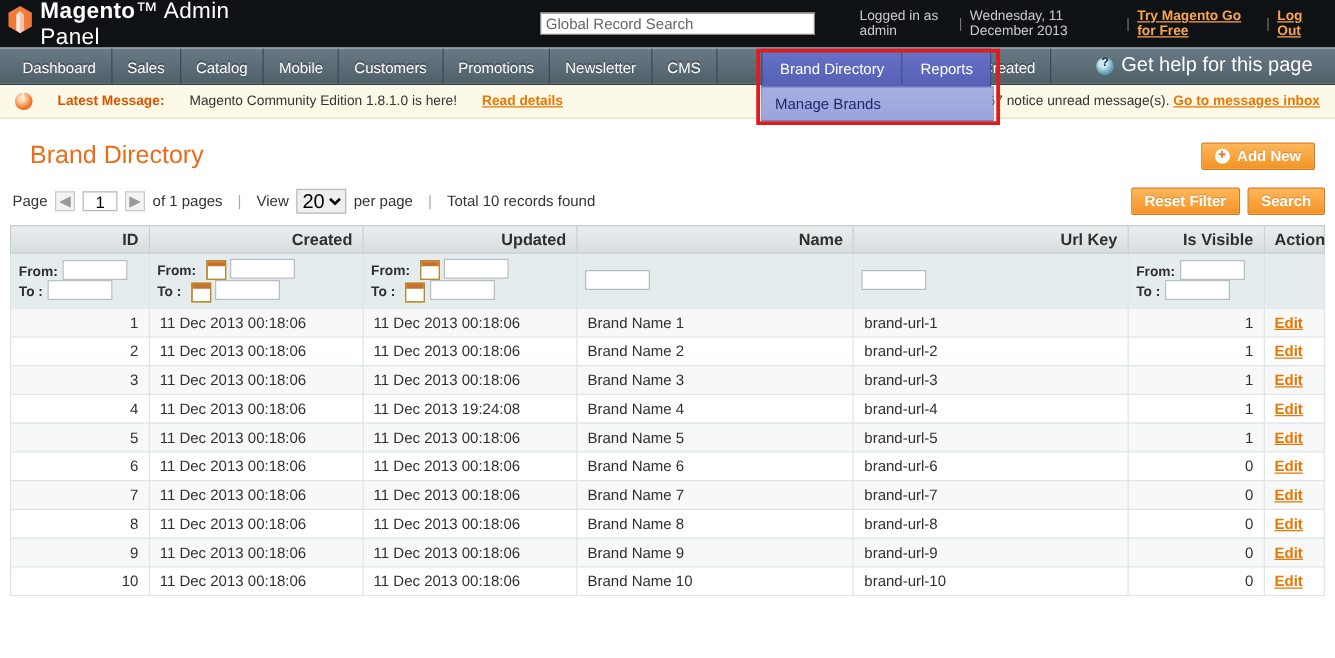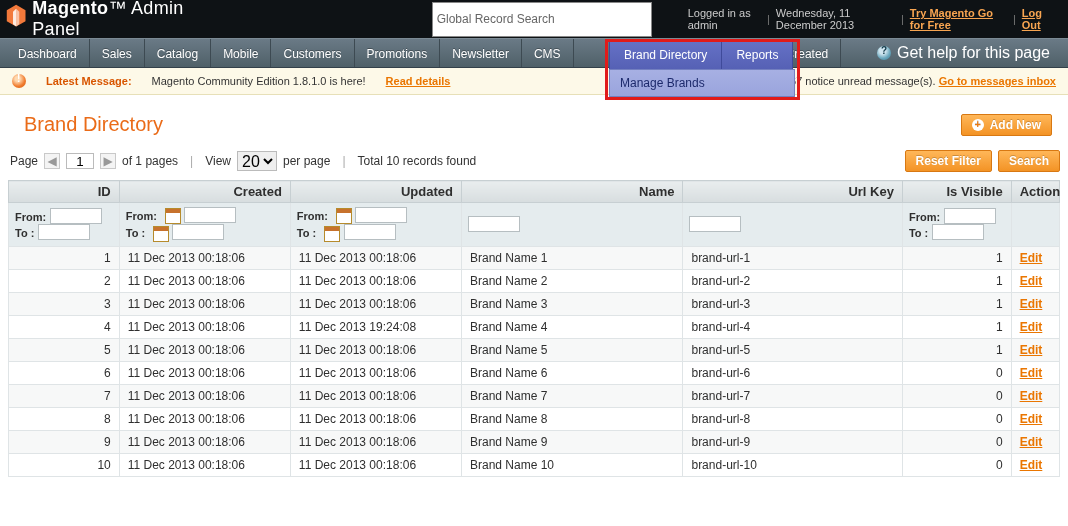--- a/index.html
+++ b/index.html
@@ -23,21 +23,21 @@
     color: #fff;
   }
   .logo-wrap { display: flex; align-items: center; gap: 6px; }
   .logo-mark {
     width: 26px; height: 30px; display:inline-block;
   }
   .logo-text { font-size: 18px; font-weight: 400; letter-spacing: .3px; }
   .logo-text b { font-weight: 700; }
   .search-wrap { margin-left: 240px; }
   .search-input {
-    width: 220px; height: 35px; font-size: 12px; padding: 1px 4px;
+    width: 220px; height: 18px; font-size: 12px; padding: 1px 4px;
     border: 1px solid #888; background:#fff; color:#666;
   }
   .header-right { margin-left: auto; font-size: 11px; color:#ccc; display:flex; align-items:center; gap:6px;padding-left:36px;}
   .header-right .sep { color:#777; }
   .header-right a { color:#f8a551; }
 
   
   .nav {
     background: linear-gradient(#6a7a86,#4f6068);
     border-top: 1px solid #7b8a94;

